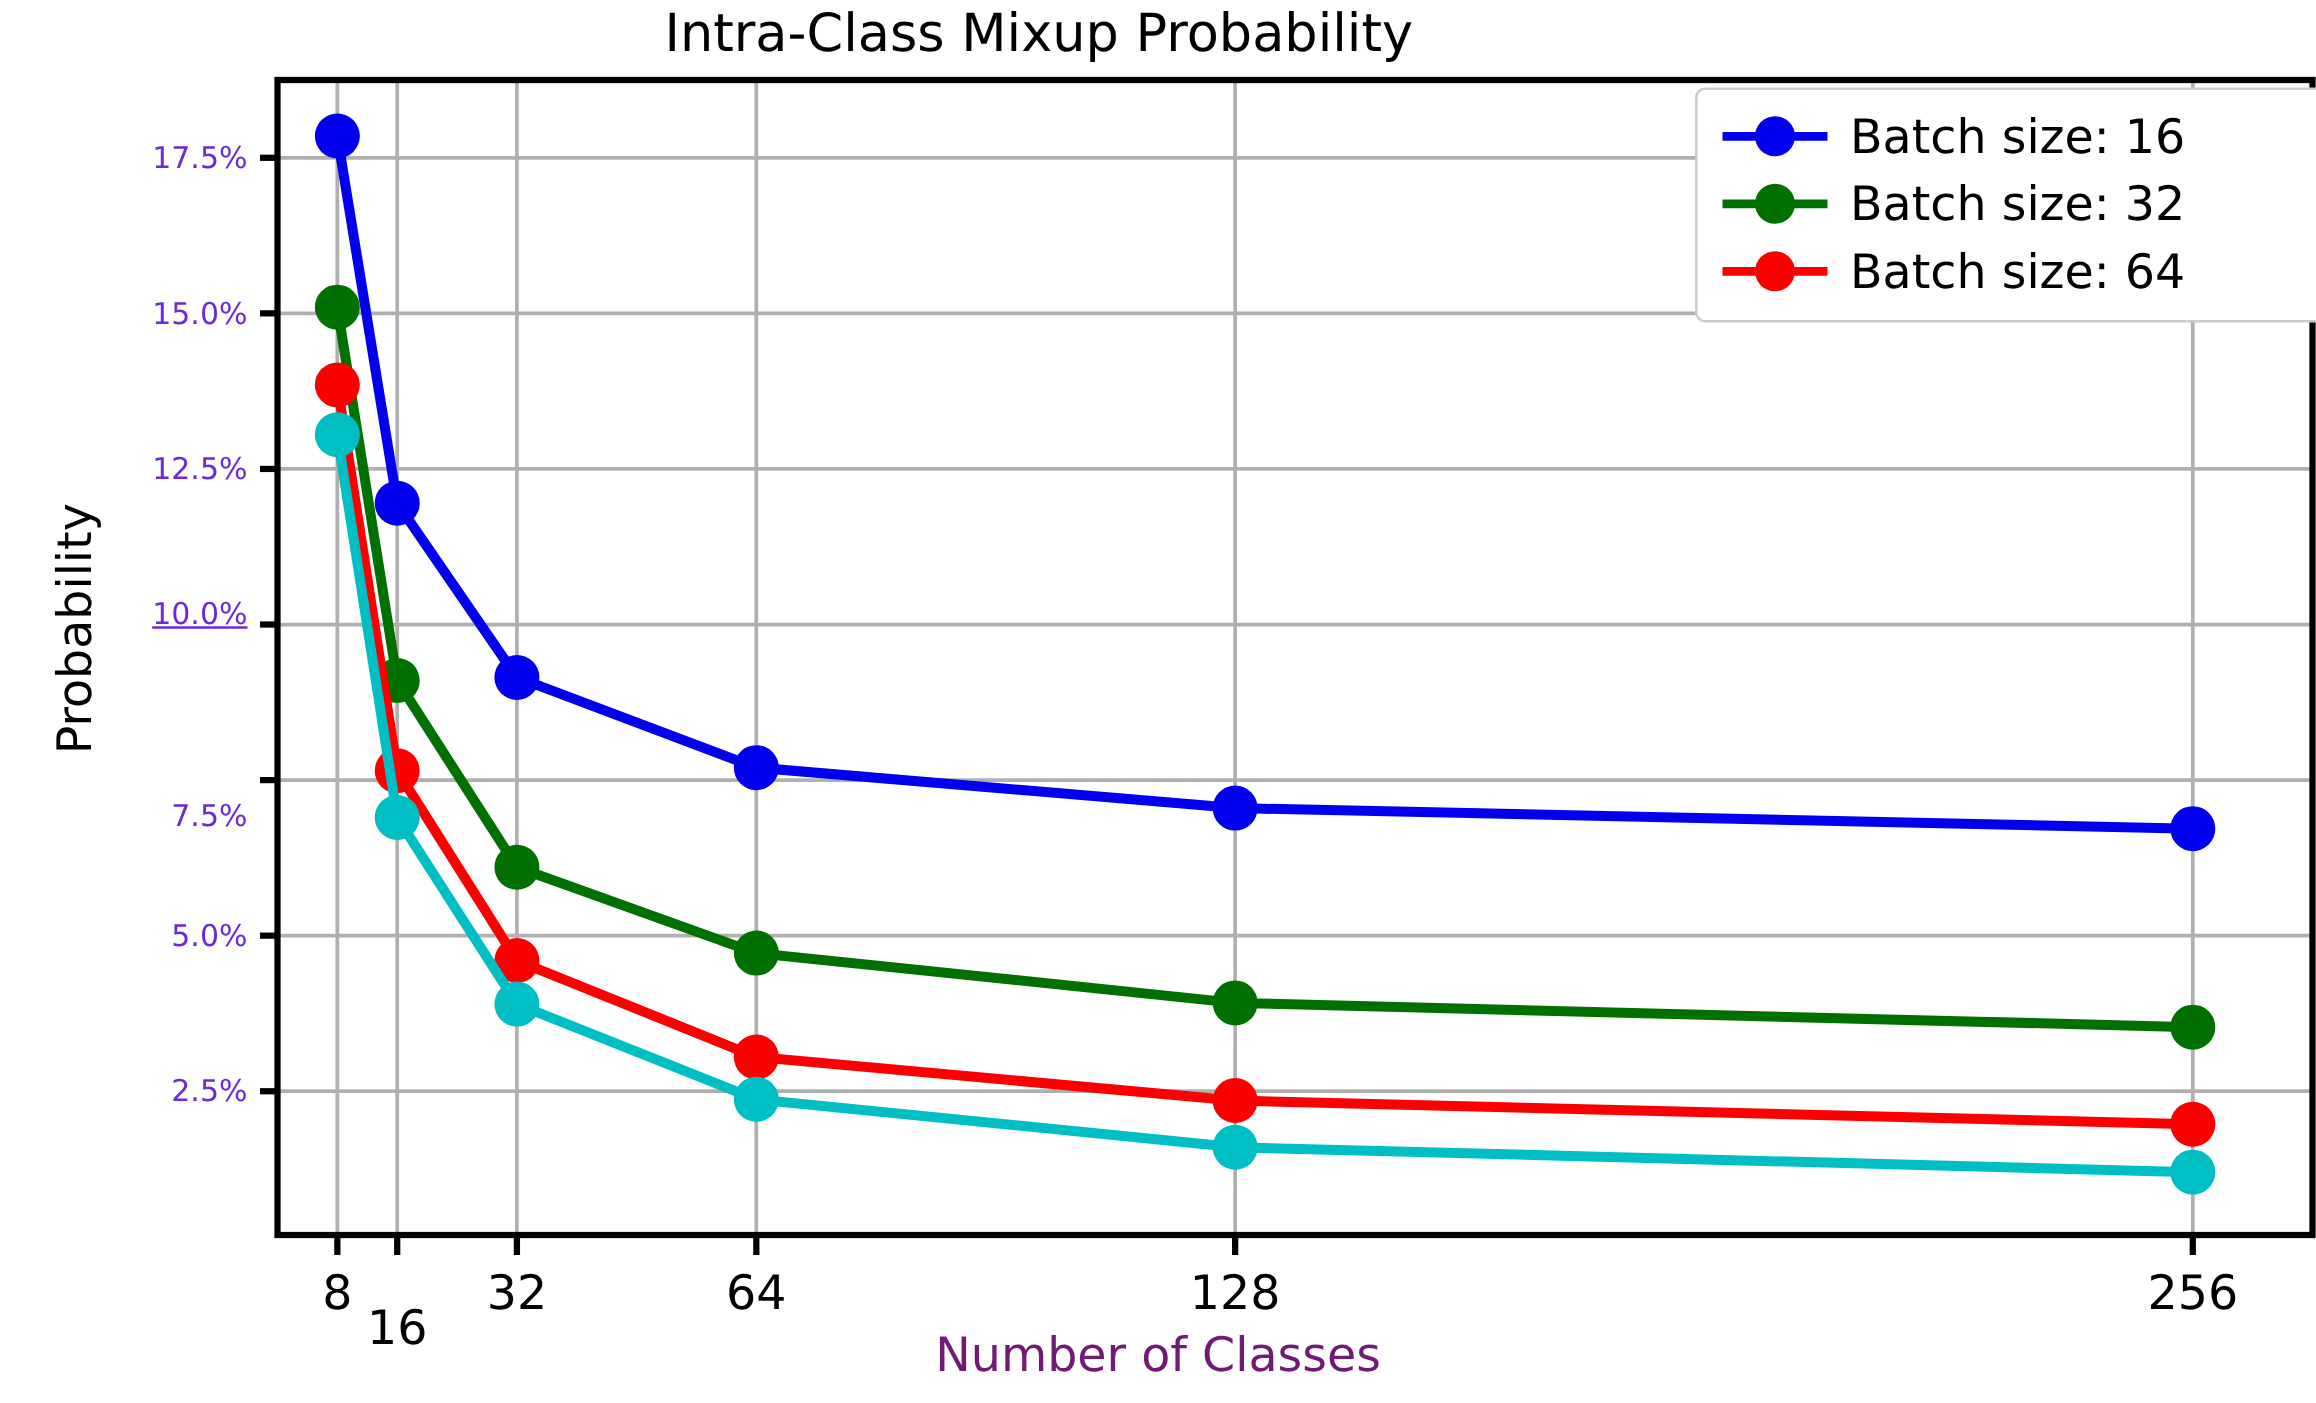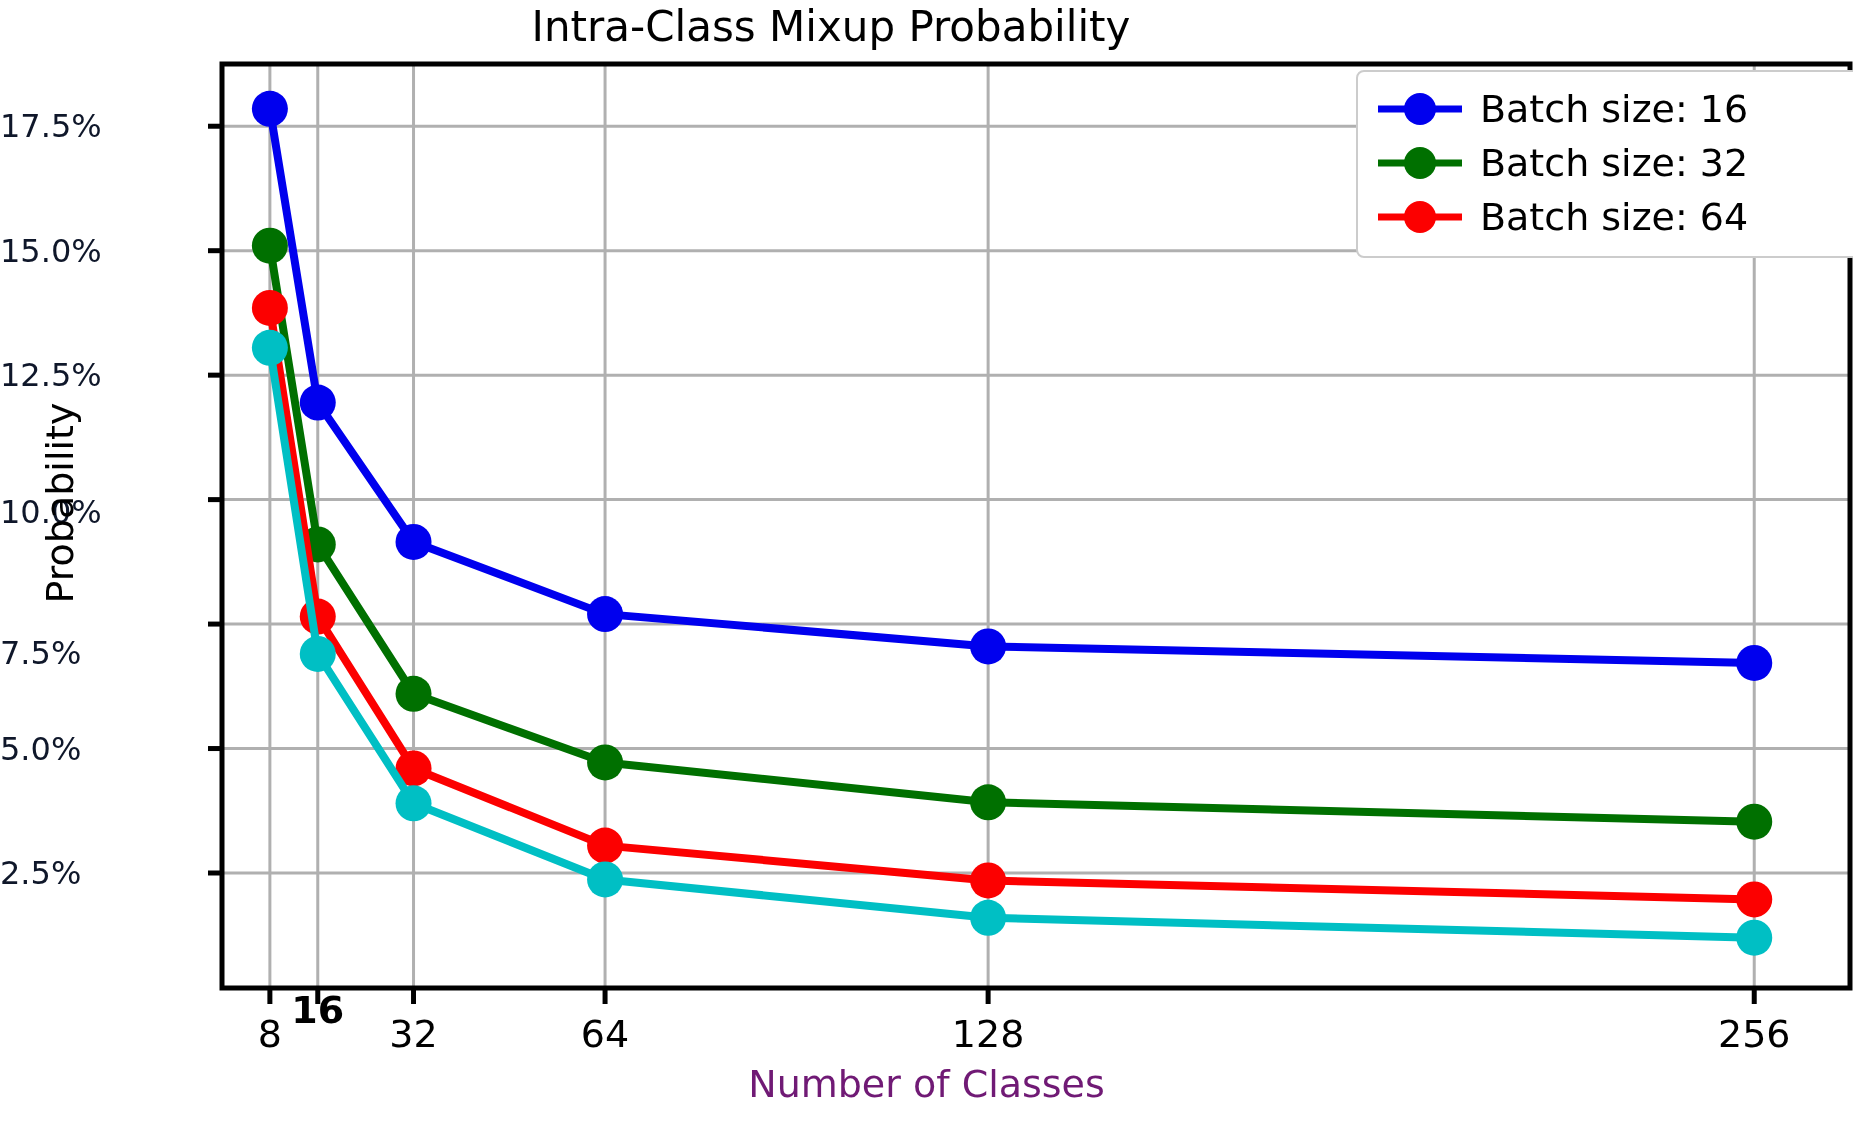--- a/index.html
+++ b/index.html
@@ -30,23 +30,23 @@
     letter-spacing: 0px;
     white-space: nowrap;
   }
   #plot-svg {
     position: absolute;
     left: 0;
     top: 0;
   }
   .ytick-label {
     position: absolute;
-    text-align: left;
-    font-size: 32px;
-    color: #0f172a;
+    text-align: right;
+    font-size: 24px;
+    color: #6d28d9;
     white-space: nowrap;
     transform: translateY(-50%);
   }
   .xtick-label {
     position: absolute;
     text-align: center;
     font-size: 38px;
     color: #000000;
     white-space: nowrap;
     transform: translateX(-50%);
@@ -178,28 +178,28 @@
           <circle cx="988.1176470588235" cy="917.8038793103449" r="18" fill="#00bfc4"></circle>
           <circle cx="1754.235294117647" cy="937.7176724137931" r="18" fill="#00bfc4"></circle>
         </g>
       </g>
   </svg>
 
   <div id="ytick-layer">
       <div class="ytick-label" style="top: 872.998px; left: 0px; width: 198px;">2.5%</div>
       <div class="ytick-label" style="top: 748.537px; left: 0px; width: 198px;">5.0%</div>
       <div class="ytick-label" style="top: 653px; left: 0px; width: 198px;">7.5%</div>
-      <div class="ytick-label" style="top: 512px; left: 0px; width: 198px;">10.0%</div>
+      <div class="ytick-label" style="top: 491px; left: 0px; width: 198px; text-decoration: underline;">10.0%</div>
       <div class="ytick-label" style="top: 375.153px; left: 0px; width: 198px;">12.5%</div>
       <div class="ytick-label" style="top: 250.692px; left: 0px; width: 198px;">15.0%</div>
       <div class="ytick-label" style="top: 126.231px; left: 0px; width: 198px;">17.5%</div>
     </div>
   <div id="xtick-layer">
       <div class="xtick-label" style="left: 269.882px; top: 1012px;">8</div>
-      <div class="xtick-label" style="left: 317.765px; top: 988px; font-weight: bold;">16</div>
+      <div class="xtick-label" style="left: 317.765px; top: 1040px;">16</div>
       <div class="xtick-label" style="left: 413.529px; top: 1012px;">32</div>
       <div class="xtick-label" style="left: 605.059px; top: 1012px;">64</div>
       <div class="xtick-label" style="left: 988.118px; top: 1012px;">128</div>
       <div class="xtick-label" style="left: 1754.24px; top: 1012px;">256</div>
     </div>
 
   <div id="xaxis-label">Number of Classes</div>
   <div id="yaxis-label">Probability</div>
 
   <div id="legend">

